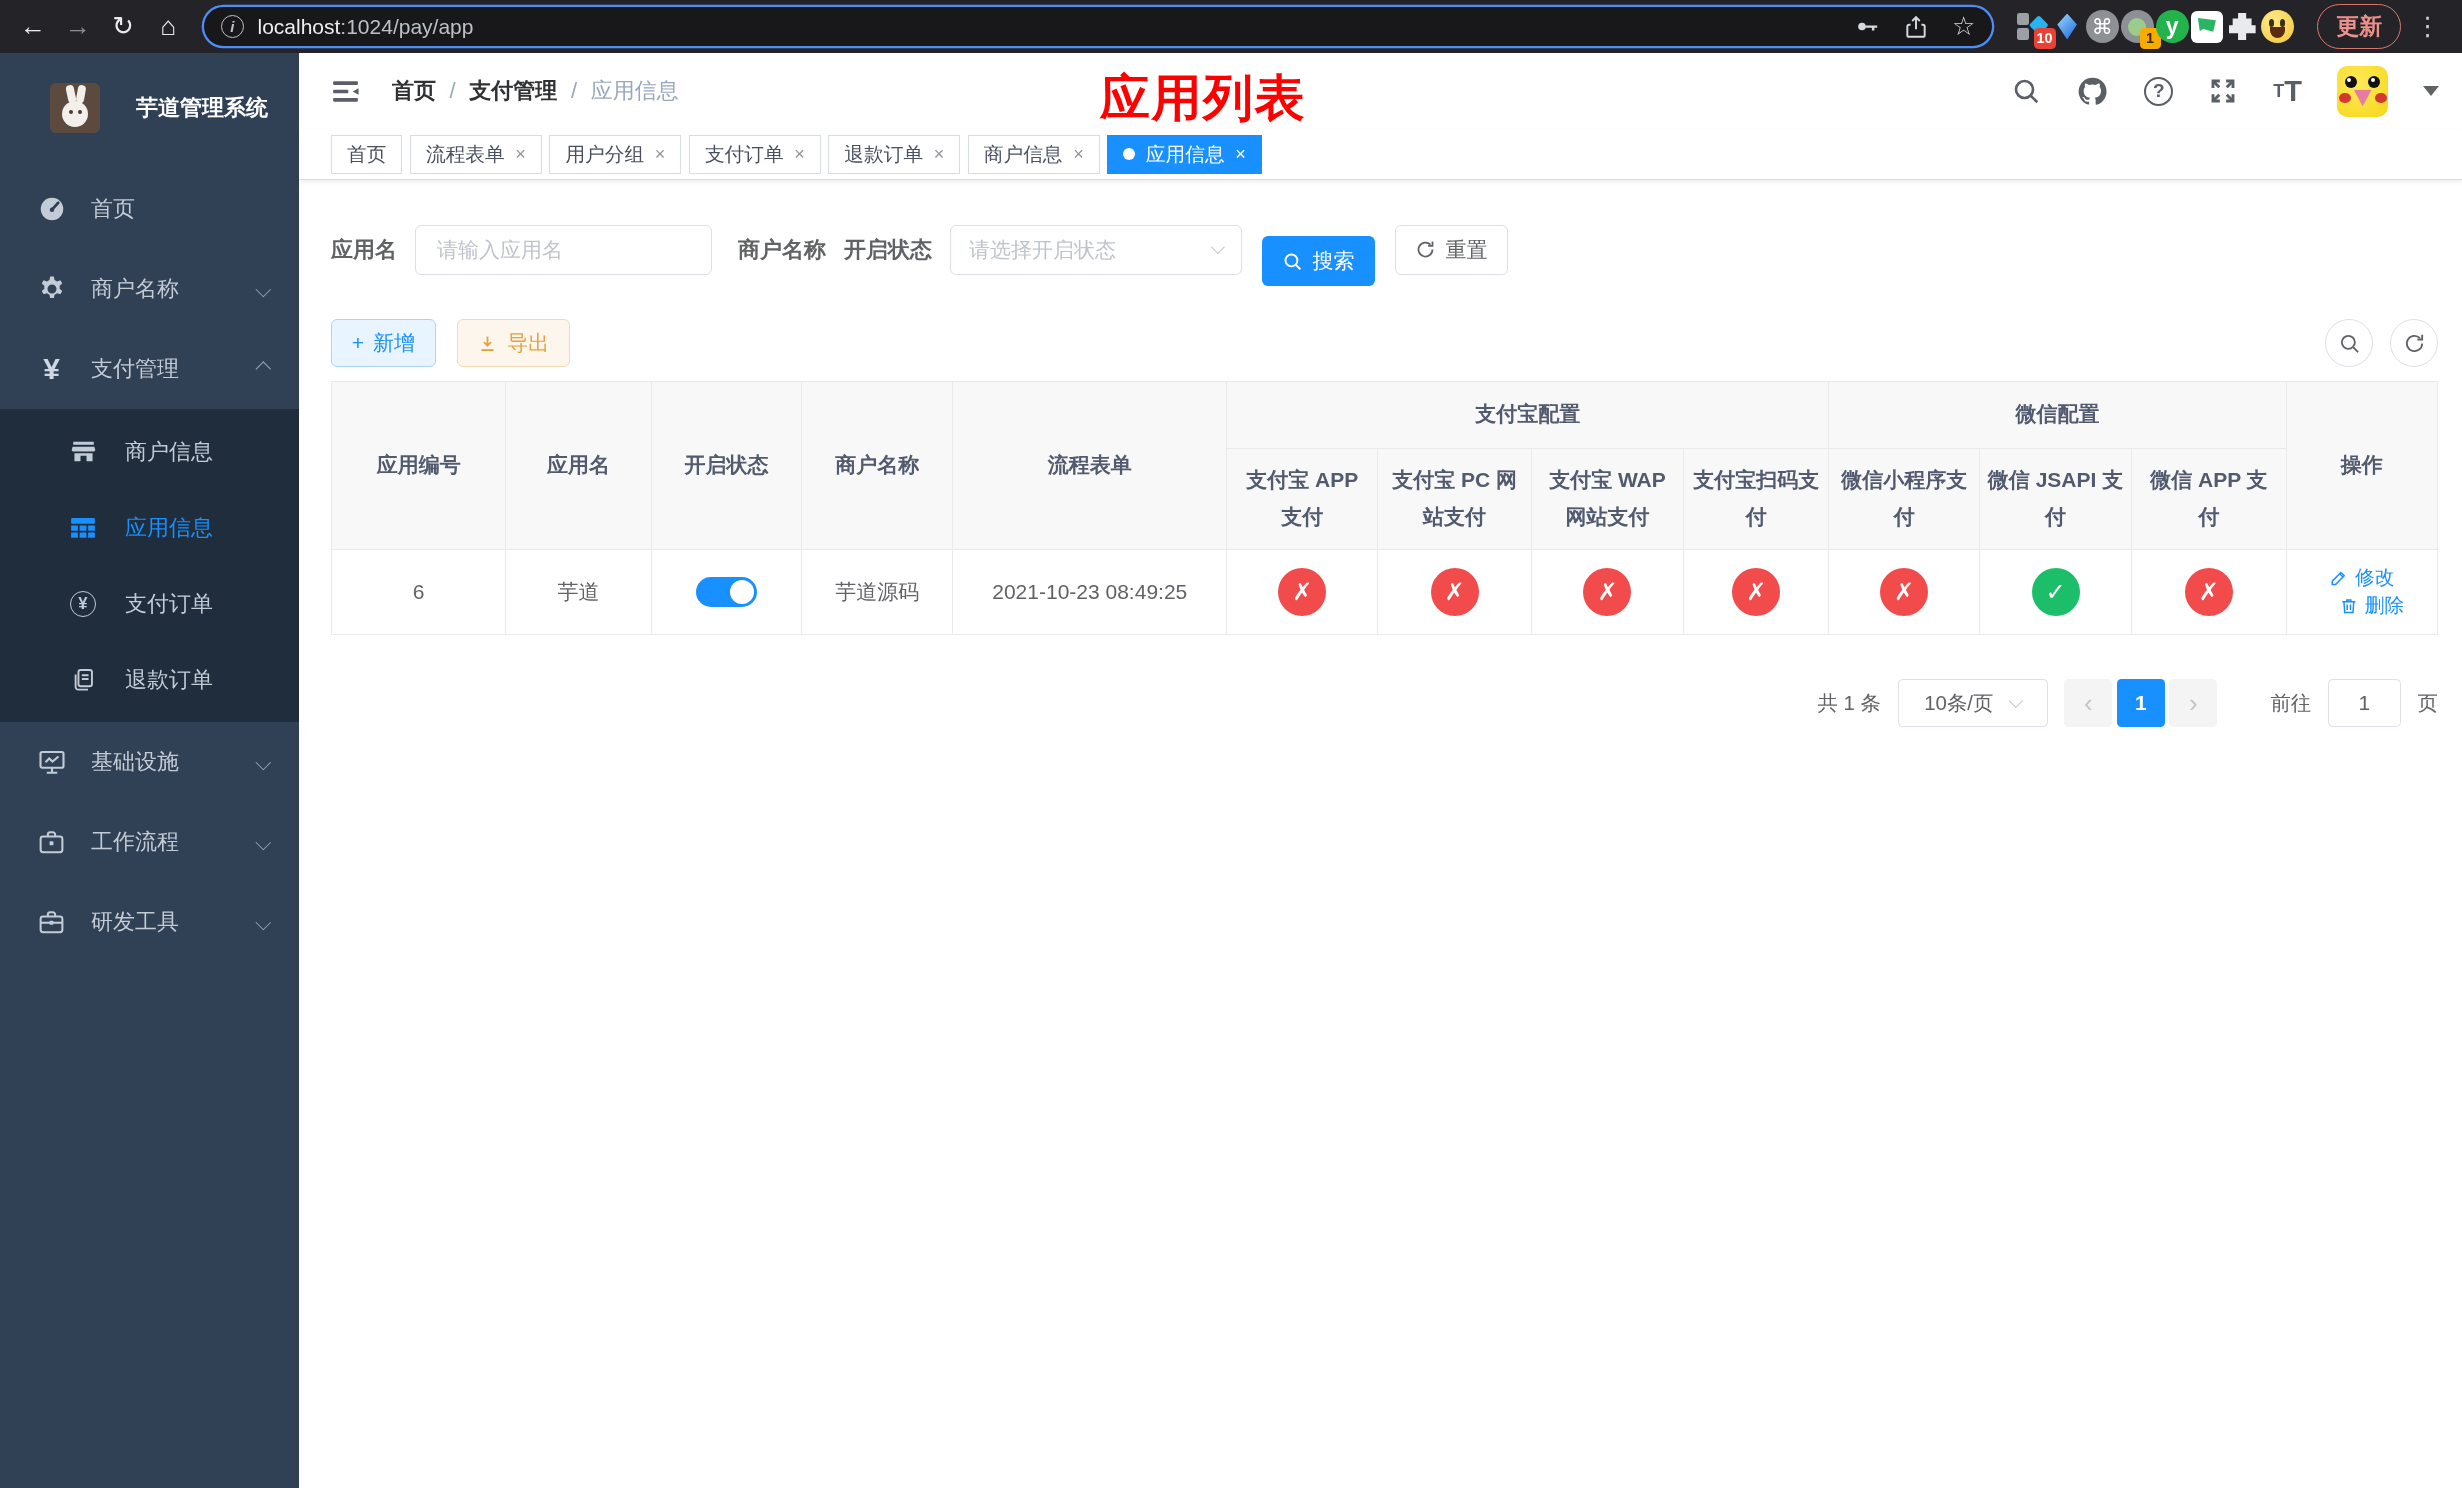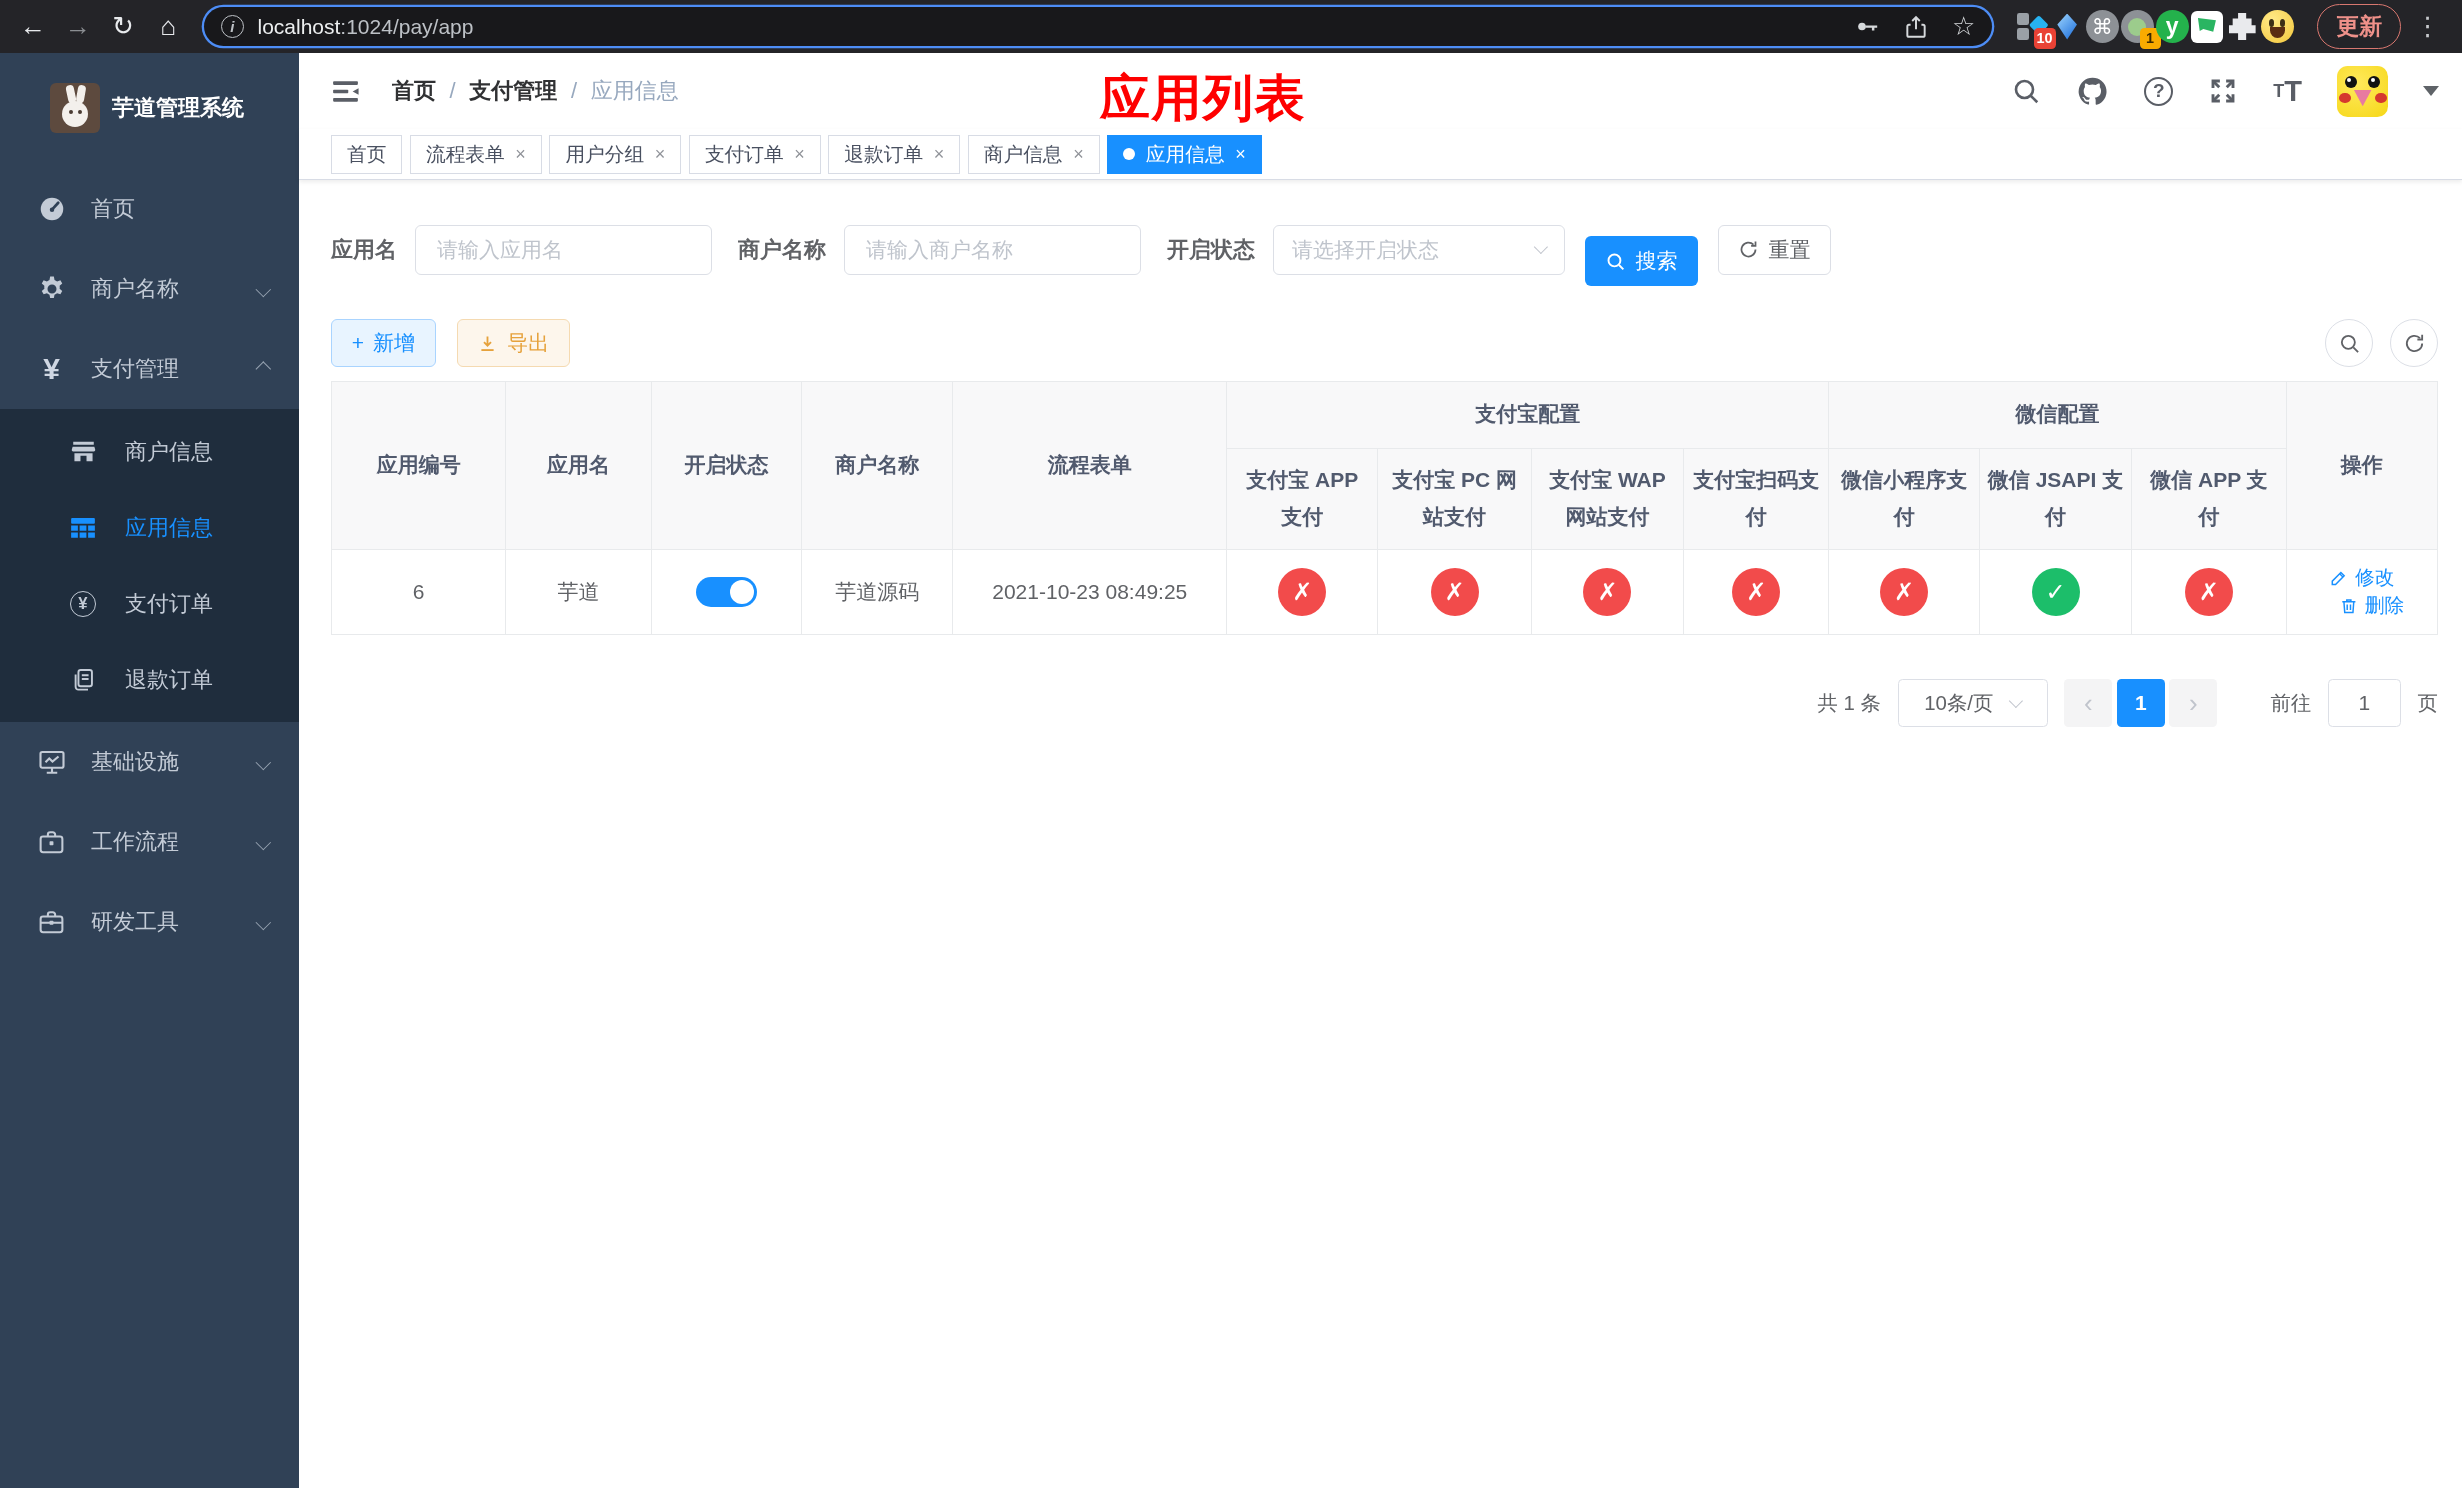--- a/index.html
+++ b/index.html
@@ -54,21 +54,21 @@
 
   
   .sidebar { width:299px; background:#304156; flex:0 0 auto; display:flex; flex-direction:column; }
   .logo-row { height:110px; display:flex; align-items:center; padding-left:50px; }
   .logo-img { width:50px; height:50px; border-radius:6px; background:#5d4a3e; position:relative; overflow:hidden; flex:0 0 auto;}
   .logo-img .head{ position:absolute; left:12px; top:18px; width:26px; height:26px; background:#f3f0ec; border-radius:50%; }
   .logo-img .ear{ position:absolute; top:1.5px; width:7.6px; height:18px; background:#f3f0ec; border-radius:4.5px; }
   .logo-img .ear.l{ left:16.7px; transform:rotate(-12deg);} .logo-img .ear.r{ left:27px; transform:rotate(10deg);}
   .logo-img .eye{ position:absolute; top:27px; width:3.8px; height:3.8px; background:#4a3c33; border-radius:50%; }
   .logo-img .eye.l{ left:19px;} .logo-img .eye.r{ left:28px;}
-  .logo-title { color:#fff; font-size:22px; font-weight:700; margin-left:12px; white-space:nowrap; }
+  .logo-title { color:#fff; font-size:22px; font-weight:700; margin-left:36px; white-space:nowrap; }
   .menu { flex:1; padding-top:6px; }
   .menu-item { height:80px; display:flex; align-items:center; padding:0 30px 0 35px; color:#c3cbd6; font-size:22px; cursor:pointer; }
   .menu-item .mi-icon { width:33px; display:flex; justify-content:center; color:#c3cbd6; flex:0 0 auto;}
   .menu-item .mi-label { margin-left:23px; }
   .menu-item .caret { margin-left:auto; width:10.6px; height:10.6px; border-right:1.5px solid #97a3b2; border-bottom:1.5px solid #97a3b2; }
   .caret.down { transform:rotate(45deg); }
   .caret.up { transform:rotate(-135deg); }
   .yen-glyph { font-size:30px; font-weight:700; line-height:1; color:#cfd7e3; }
   .submenu { background:#1f2d3d; padding:4.5px 0; }
   .submenu-item { height:76px; display:flex; align-items:center; padding-left:67px; color:#c3cbd6; font-size:22px; cursor:pointer; }
@@ -444,21 +444,20 @@
             <span class="x">×</span>
           </span>
       </div>
 
       <div class="content">
 
         <div class="search-form">
           <span class="f-label">应用名</span>
           <input class="f-input" placeholder="请输入应用名" style="">
           <span class="f-label">商户名称</span>
-          <input class="f-input" placeholder="请输入商户名称" style="">
           <span class="f-label">开启状态</span>
           <div class="f-select">
             <span class="ph">请选择开启状态</span>
             <span class="sel-caret"></span>
           </div>
           <button class="btn btn-primary">
             <svg width="21" height="21" viewBox="0 0 24 24" fill="none" stroke="#fff" stroke-width="2.2">
                 <circle cx="10.8" cy="10.8" r="6.8"></circle>
                 <path d="M16 16l5 5"></path>
               </svg>

